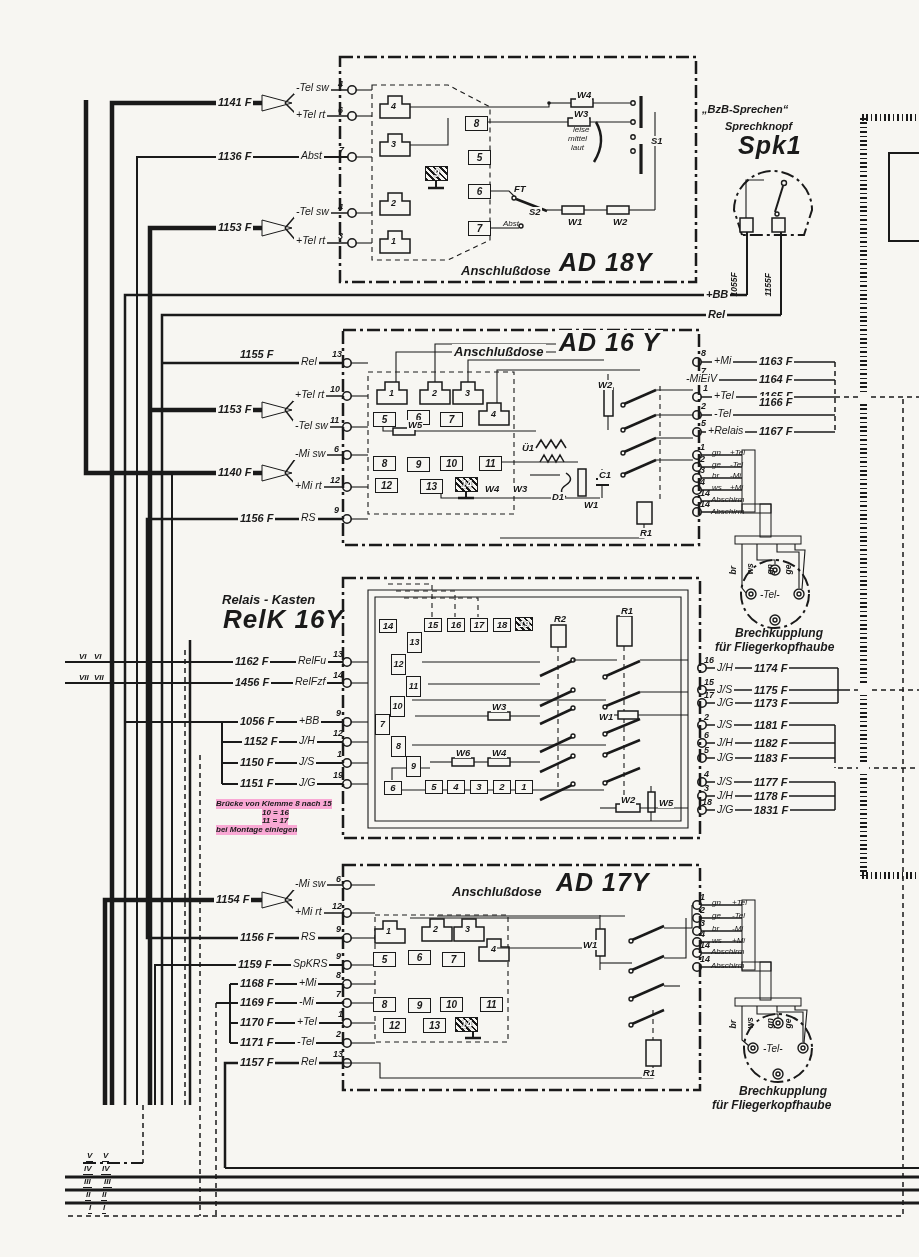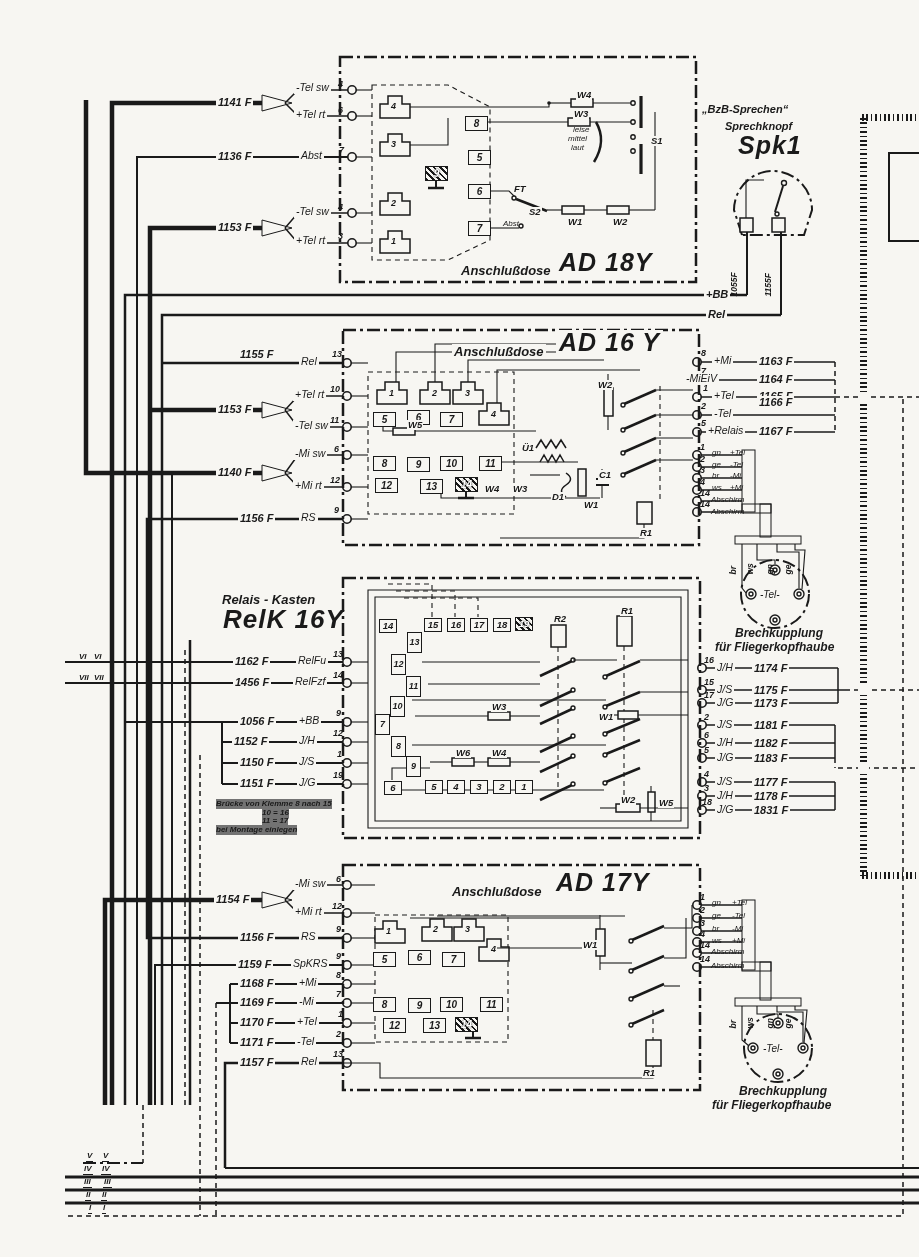--- a/index.html
+++ b/index.html
@@ -34,21 +34,21 @@
   .big{position:absolute;font:italic bold 25px "Liberation Sans",sans-serif;background:#f7f6f2;
        padding:0 3px;letter-spacing:1px;white-space:nowrap;line-height:1}
   .vt{position:absolute;font:italic bold 8.5px "Liberation Sans",sans-serif;transform:rotate(-90deg);
       transform-origin:0 100%;line-height:1;white-space:nowrap}
   .rm{position:absolute;font:italic bold 8px "Liberation Sans",sans-serif;border-bottom:1px solid #1a1a1a;
       padding:0 1px;line-height:1.1}
   .hv{position:absolute;width:7px;background:repeating-linear-gradient(180deg,#1a1a1a 0 1.6px,transparent 1.6px 4.4px)}
   .hh{position:absolute;height:7px;background:repeating-linear-gradient(90deg,#1a1a1a 0 1.6px,transparent 1.6px 4.4px)}
   .gap{position:absolute;background:#f7f6f2}
   .pbox{position:absolute;border:2.5px solid #1a1a1a;background:#f7f6f2}
-  .note{position:absolute;font:italic bold 8px "Liberation Sans",sans-serif;background:#737373;line-height:1.2;white-space:nowrap}
+  .note{position:absolute;font:italic bold 8px "Liberation Sans",sans-serif;background:#f9a8d4;line-height:1.2;white-space:nowrap}
 </style>
 </head>
 <body>
 
 <div id="canvas">
 
 <svg width="919" height="1257" viewBox="0 0 919 1257">
 
   <g>
     <rect class="dd w25" x="340" y="57" width="356" height="225"></rect>
@@ -615,21 +615,21 @@
 <div class="big" style="left:220px;top:606px;font-size:26px;background:transparent">RelK 16Y</div>
 <div class="lbl cab" style="left:233px;top:655px">1162 F</div>
 <div class="lbl" style="left:296px;top:655px">RelFu</div>
 <div class="pn" style="left:333px;top:650px">13</div>
 <div class="lbl cab" style="left:233px;top:676px">1456 F</div>
 <div class="lbl" style="left:293px;top:676px">RelFzf</div>
 <div class="pn" style="left:333px;top:671px">14</div>
 <div class="lbl cab" style="left:238px;top:715px">1056 F</div>
 <div class="lbl" style="left:297px;top:715px">+BB</div>
 <div class="pn" style="left:336px;top:709px">9</div>
-<div class="lbl cab" style="left:232px;top:735px">1152 F</div>
+<div class="lbl cab" style="left:242px;top:735px">1152 F</div>
 <div class="lbl" style="left:297px;top:735px">J/H</div>
 <div class="pn" style="left:333px;top:729px">12</div>
 <div class="lbl cab" style="left:238px;top:756px">1150 F</div>
 <div class="lbl" style="left:297px;top:756px">J/S</div>
 <div class="pn" style="left:337px;top:750px">1</div>
 <div class="lbl cab" style="left:238px;top:777px">1151 F</div>
 <div class="lbl" style="left:297px;top:777px">J/G</div>
 <div class="pn" style="left:333px;top:771px">19</div>
 <div class="note" style="left:216px;top:799px">Brücke von Klemme 8 nach 15</div>
 <div class="note" style="left:262px;top:808px">10  =  16</div>

